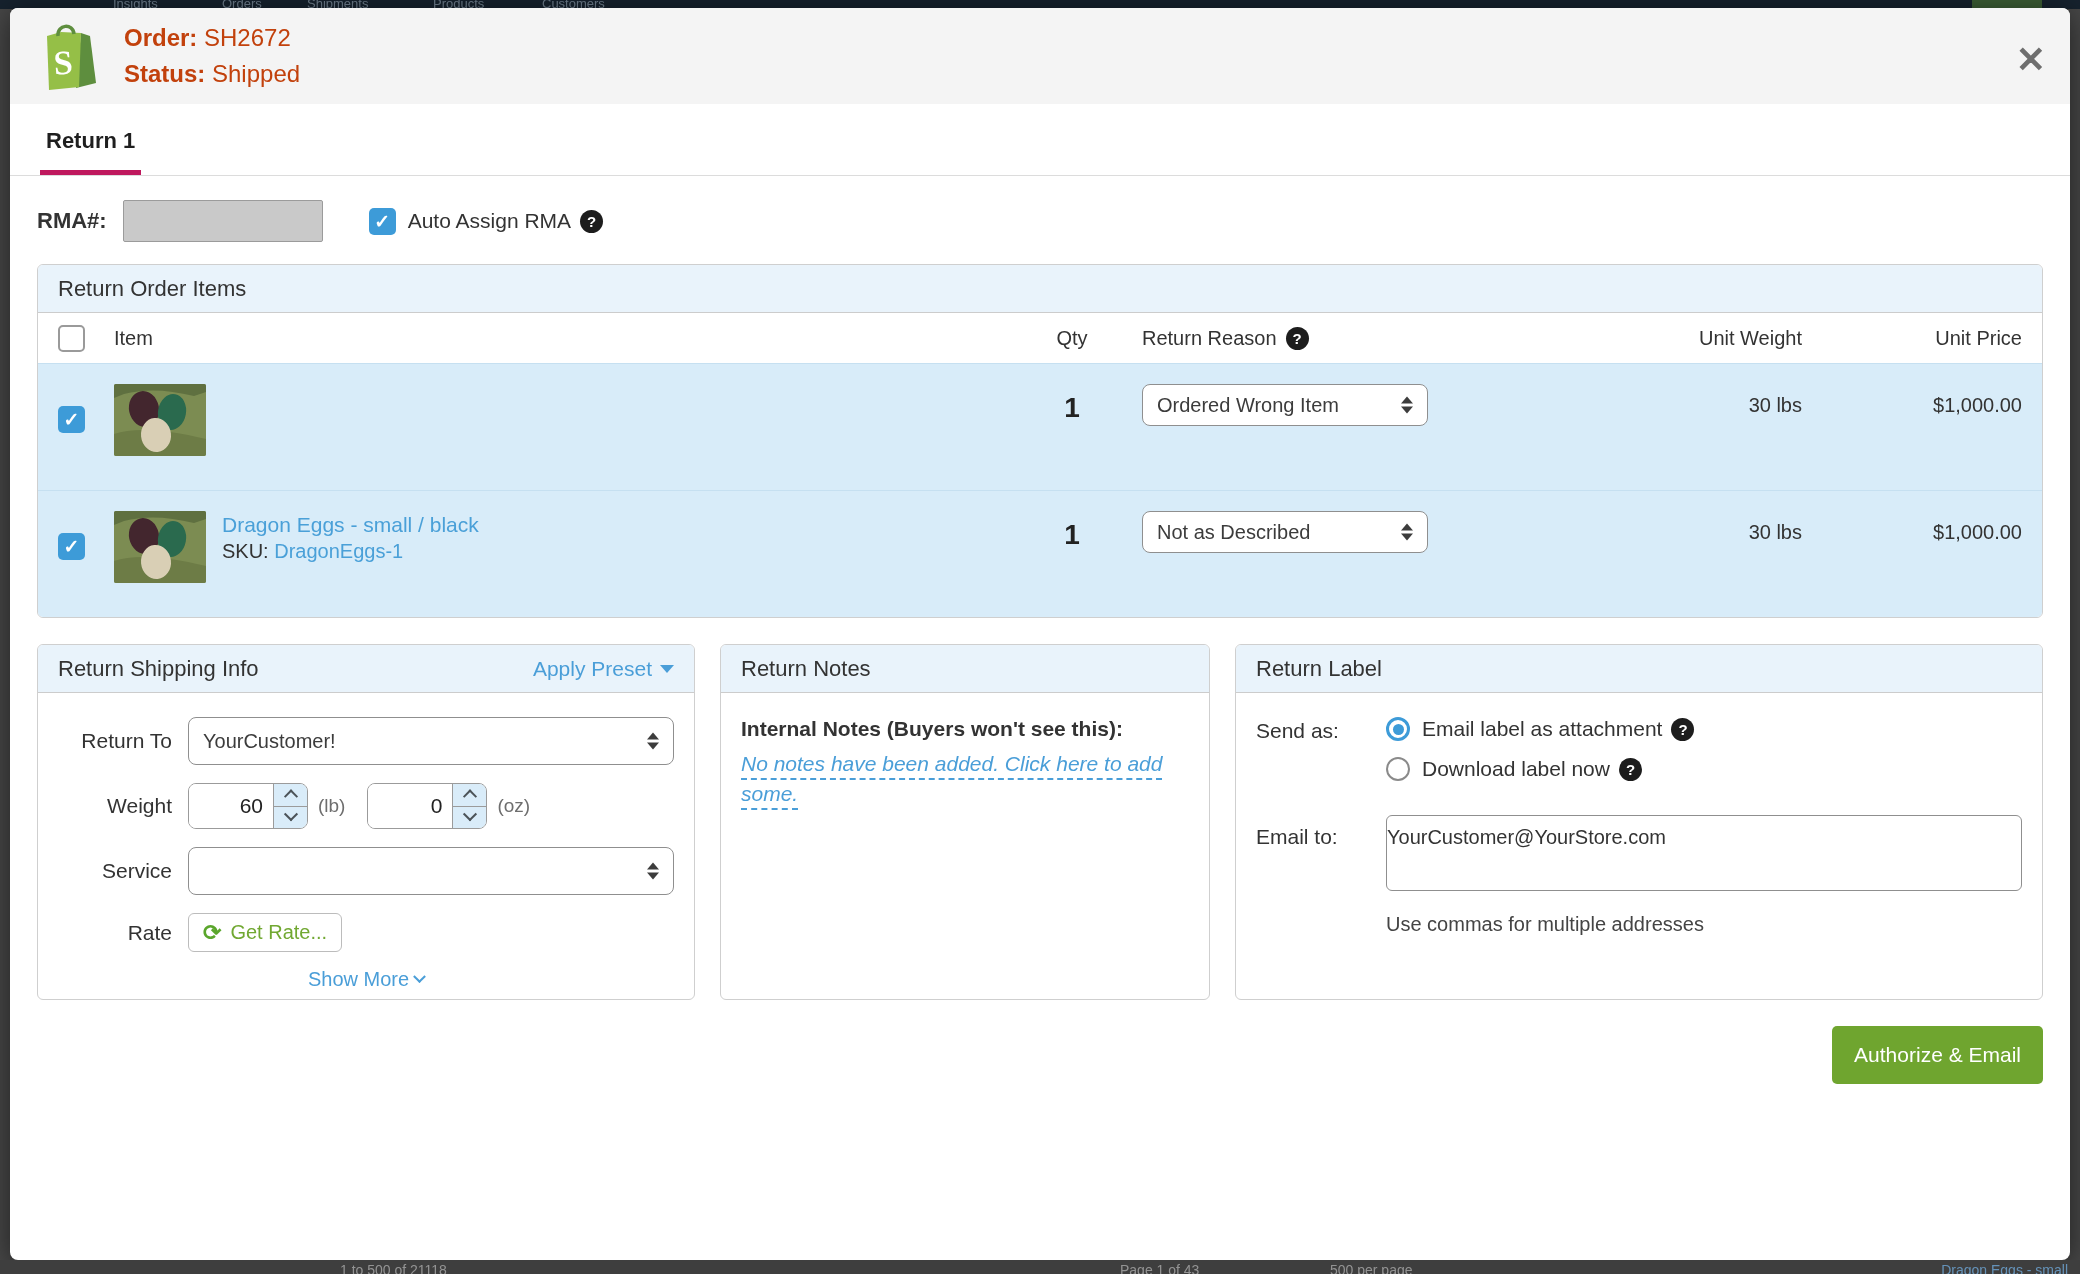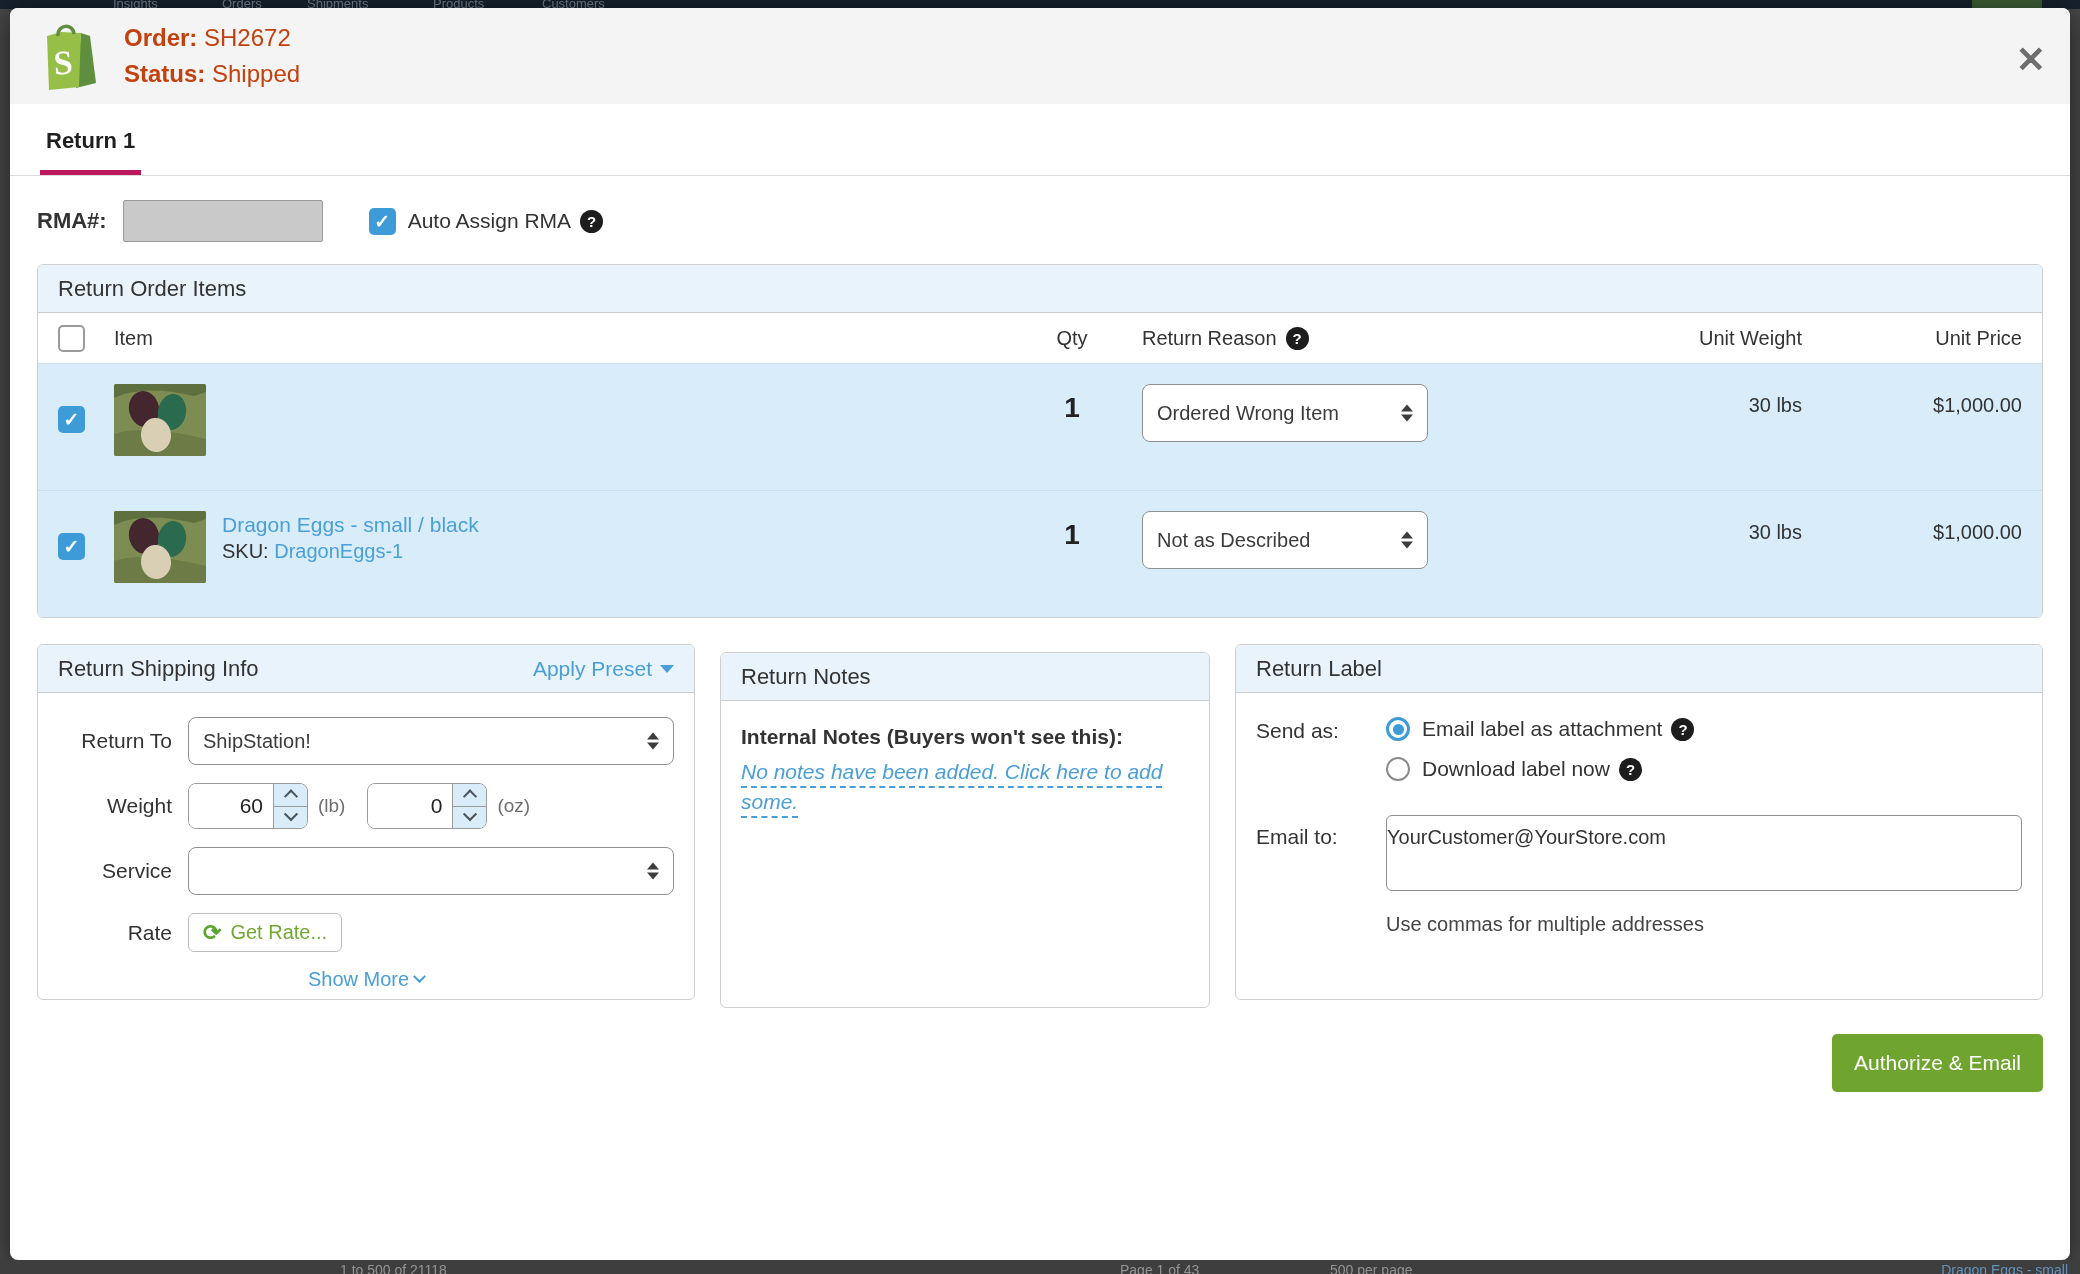--- a/index.html
+++ b/index.html
@@ -118,34 +118,34 @@
   .itemcell { display:flex; gap:16px; }
   .itemcell img, .itemcell svg { border-radius:2px; }
   .item-name { font-size:21px; color:#4aa0d8; line-height:27px; cursor:pointer; }
   .item-sku { font-size:20px; color:#333; line-height:27px; }
   .item-sku .skuval { color:#4aa0d8; cursor:pointer; }
   .qtycell { font-size:28px; font-weight:bold; color:#222; text-align:center; padding-top:8px; }
   .cell-right { font-size:20px; color:#333; text-align:right; padding-top:10px; }
 
   
   .fselect {
-    position:relative; height:58px; background:#fff;
+    position:relative; height:42px; background:#fff;
     border:1px solid #8f8f8f; border-radius:8px;
     display:flex; align-items:center; padding:0 44px 0 14px;
     font-size:20px; color:#3c3c3c; cursor:pointer;
   }
   .fselect .spin { position:absolute; right:14px; top:50%; transform:translateY(-50%); display:flex; flex-direction:column; gap:3px; }
   .tri-up { width:0; height:0; border-left:6px solid transparent; border-right:6px solid transparent; border-bottom:7px solid #3c3c3c; }
   .tri-down { width:0; height:0; border-left:6px solid transparent; border-right:6px solid transparent; border-top:7px solid #3c3c3c; }
   .reason-select { width:286px; }
 
   
   .panels-row { display:flex; gap:25px; margin-top:26px; align-items:stretch; }
   .ship-panel { width:658px; flex:0 0 658px; height:356px; }
-  .notes-panel { width:490px; flex:0 0 490px; height:356px;margin-top:8px; }
+  .notes-panel { width:490px; flex:0 0 490px; height:356px; }
   .label-panel { flex:1; height:356px; }
   .panel-body { padding:24px 20px; }
 
   .apply-preset { font-size:21px; color:#4a9ed8; display:flex; align-items:center; gap:8px; cursor:pointer; }
   .caret-down-blue { width:0;height:0;border-left:7px solid transparent;border-right:7px solid transparent;border-top:8px solid #4a9ed8; }
 
   .frow { display:flex; align-items:center; margin-bottom:18px; }
   .flabel { width:130px; text-align:right; padding-right:16px; font-size:21px; color:#333; flex:0 0 130px; }
   .ffield { flex:1; display:flex; align-items:center; }
   .fselect.grow { flex:1; height:48px; }
@@ -341,21 +341,21 @@
           <span class="apply-preset">
             <span>Apply Preset</span>
             <span class="caret-down-blue"></span>
           </span>
         </div>
         <div class="panel-body">
           <div class="frow">
             <span class="flabel">Return To</span>
             <div class="ffield">
               <div class="fselect grow">
-                <span>ShipStation!</span>
+                <span>YourCustomer!</span>
                 <span class="spin">
                     <span class="tri-up"></span>
                     <span class="tri-down"></span>
                   </span>
               </div>
             </div>
           </div>
           <div class="frow">
             <span class="flabel">Weight</span>
             <div class="ffield">

